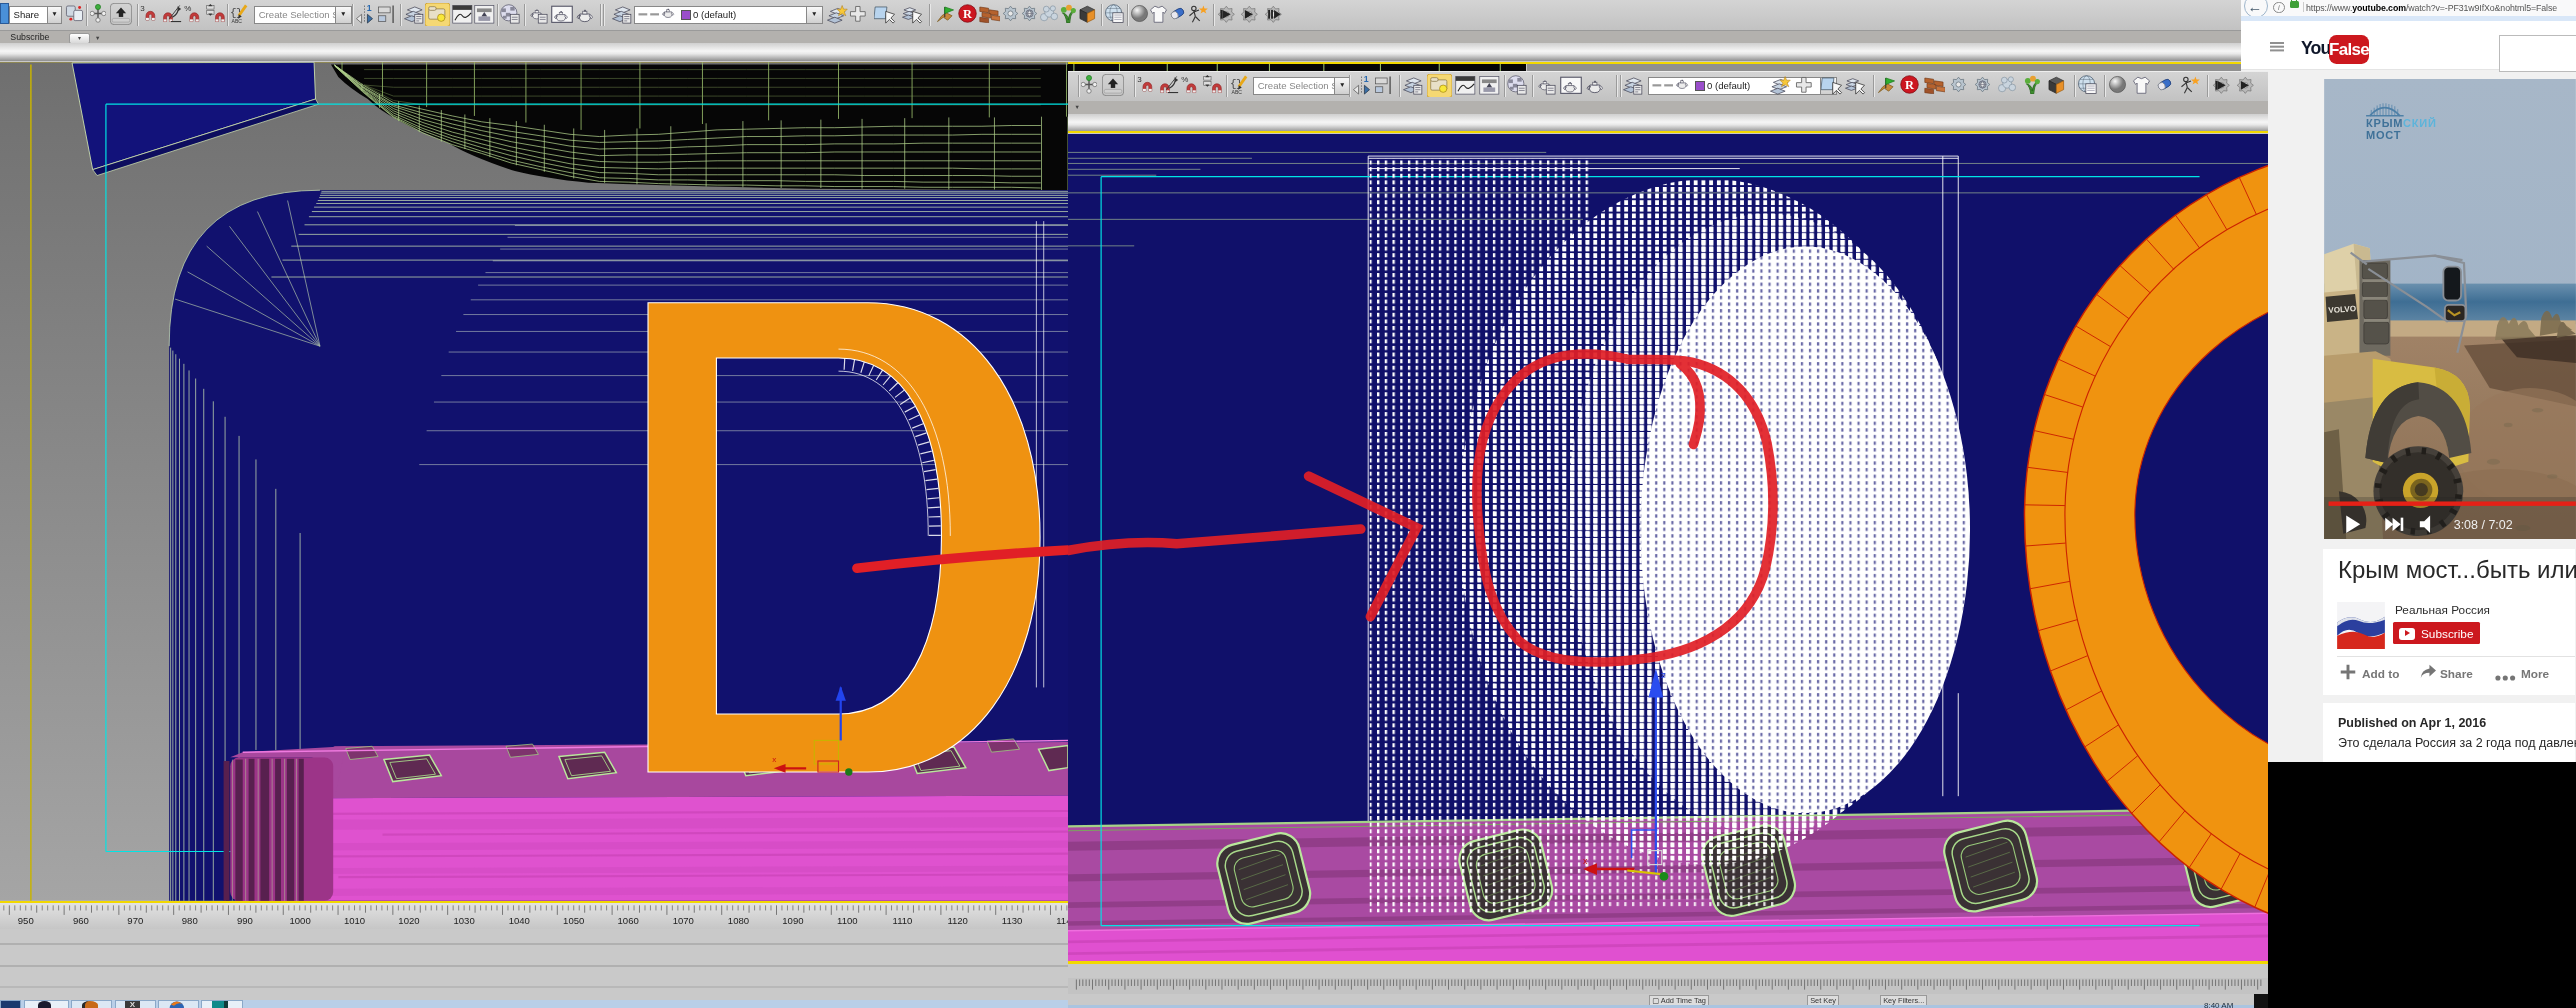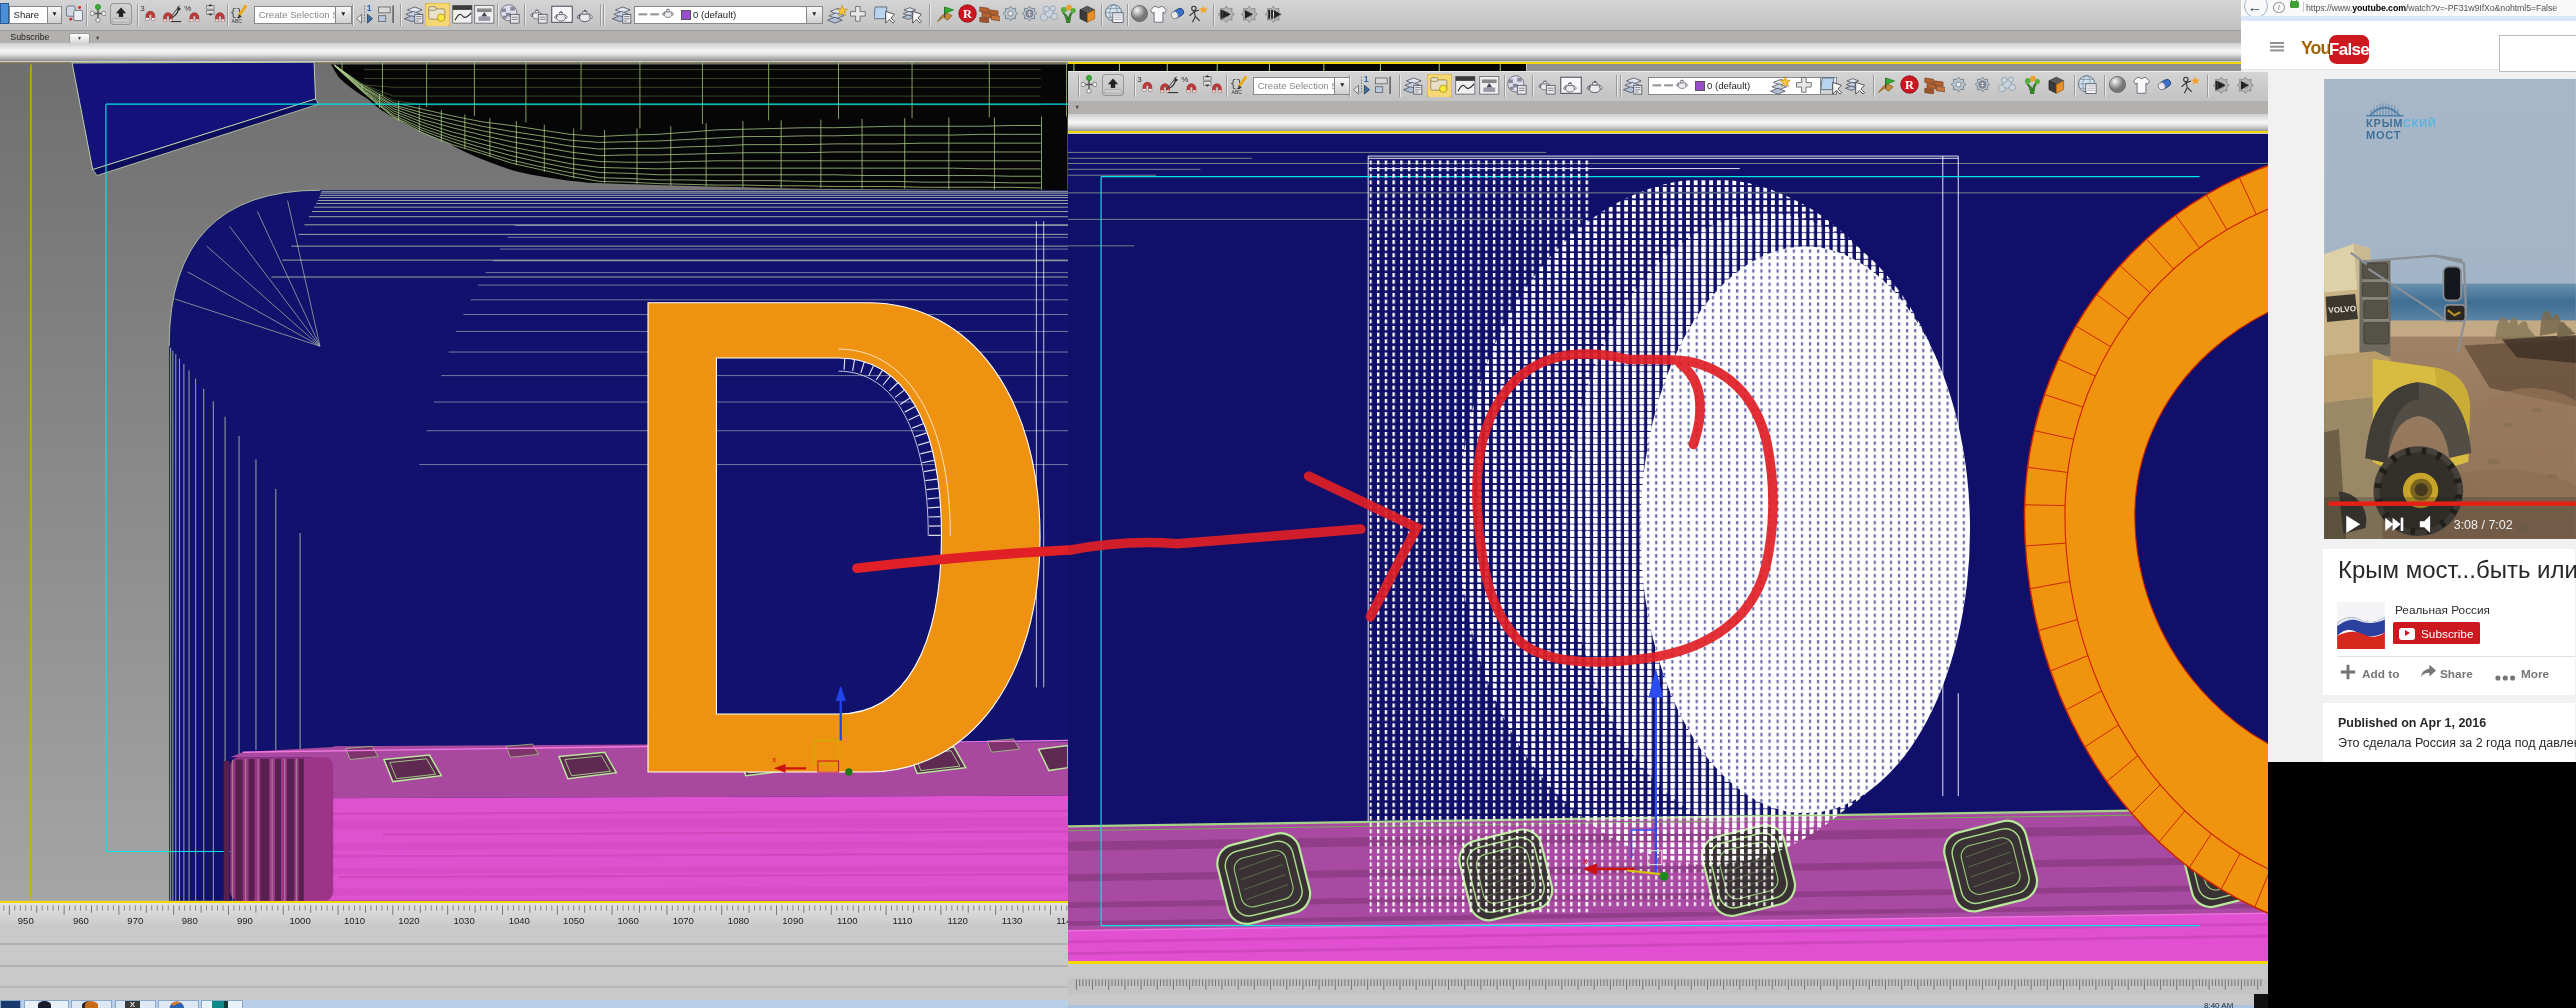--- a/index.html
+++ b/index.html
@@ -824,21 +824,21 @@
   <div class="abs" style="left:2.9px;top:-5.9px;width:22px;height:22px;border-radius:50%;border:1.5px solid #9fb6cc;background:#f9f9fa;"></div>
   <div class="abs" style="left:6.6px;top:-1.5px;color:#45586b;font-size:14.7px;font-weight:bold;">←</div>
   <div class="abs" style="left:32px;top:1.5px;width:9.6px;height:9.6px;border-radius:50%;border:1.1px solid #888;color:#777;font-size:7.4px;text-align:center;line-height:9.6px;font-style:italic;">i</div>
   <div class="abs" style="left:49px;top:0.7px;width:8.8px;height:7.4px;background:#3fa038;border-radius:1.5px;"></div>
   <div class="abs" style="left:50px;top:-2.2px;width:3.7px;height:4.4px;border:1.5px solid #3fa038;border-bottom:none;border-radius:2.9px 2.9px 0 0;"></div>
   <div class="abs" style="left:62px;top:2.2px;width:0.7px;height:10.3px;background:#ccc;"></div>
   <div class="abs" style="left:65px;top:2.9px;font-size:8.8px;letter-spacing:-0.1px;color:#555;white-space:nowrap;">https://www.<b style="color:#000">youtube.com</b>/watch?v=-PF31w9IfXo&amp;nohtml5=False</div>
   <div class="abs" style="left:0;top:15.5px;width:335px;height:5.2px;background:#d9e7f8;"></div>
   <div class="abs" style="left:0;top:20.6px;width:335px;height:48px;background:#fff;border-bottom:0.7px solid #e4e4e4;"></div>
   <div class="abs" style="left:29px;top:42px;width:14px;height:1.8px;background:#909090;box-shadow:0 3.7px 0 #909090, 0 7.4px 0 #909090;"></div>
-  <div class="abs" style="left:60px;top:38px;font-size:17.7px;font-weight:bold;color:#a16207;letter-spacing:-0.9px;">You</div>
+  <div class="abs" style="left:60px;top:38px;font-size:17.7px;font-weight:bold;color:#0f172a;letter-spacing:-0.9px;">You</div>
   <div class="abs" style="left:88px;top:35px;width:40px;height:29px;background:#cc181e;border-radius:7.4px;color:#fff;font-size:17px;font-weight:bold;text-align:center;line-height:29px;letter-spacing:-0.7px;">False</div>
   <div class="abs" style="left:258px;top:35px;width:77px;height:35px;background:#fff;border:0.7px solid #bbb;"></div>
   <div id="video" class="abs" style="left:83px;top:79px;width:252px;height:460px;overflow:hidden;">
 <svg width="252" height="460" viewBox="0 0 342 625">
 <defs>
 <linearGradient id="sky" x1="0" y1="0" x2="0" y2="1">
               <stop offset="0" stop-color="#a7b7c8"></stop>
               <stop offset="1" stop-color="#9db1c6"></stop>
             </linearGradient>
 <linearGradient id="sea" x1="0" y1="0" x2="0" y2="1">
@@ -1866,20 +1866,25 @@
 <line x1="1599.6" y1="2" x2="1599.6" y2="11" stroke="#555" stroke-width="1"></line>
 <line x1="1604.0" y1="2" x2="1604.0" y2="16" stroke="#555" stroke-width="1"></line>
 <line x1="1608.5" y1="2" x2="1608.5" y2="11" stroke="#555" stroke-width="1"></line>
 <line x1="1612.9" y1="2" x2="1612.9" y2="11" stroke="#555" stroke-width="1"></line>
 <line x1="1617.4" y1="2" x2="1617.4" y2="11" stroke="#555" stroke-width="1"></line>
 <line x1="1621.8" y1="2" x2="1621.8" y2="11" stroke="#555" stroke-width="1"></line>
 <line x1="1626.3" y1="2" x2="1626.3" y2="16" stroke="#555" stroke-width="1"></line>
 <line x1="1630.7" y1="2" x2="1630.7" y2="11" stroke="#555" stroke-width="1"></line>
 </svg>
   </div>
+  <div class="abs" style="left:0;top:923px;width:1200px;height:10.3px;background:#c9c9c9;">
+    <span style="position:absolute;left:581px;top:0.7px;border:0.7px solid #999;background:#ddd;padding:0 2.2px;font-size:7.4px;color:#333;">▢ Add Time Tag</span>
+    <span style="position:absolute;left:739px;top:0.7px;border:0.7px solid #999;background:#ddd;padding:0 2.2px;font-size:7.4px;color:#333;">Set Key</span>
+    <span style="position:absolute;left:812px;top:0.7px;border:0.7px solid #999;background:#ddd;padding:0 2.2px;font-size:7.4px;color:#333;">Key Filters...</span>
+  </div>
   <div class="abs" style="left:0;top:934px;width:1200px;height:3.7px;background:#aac4e0;"></div>
   <div class="abs" style="left:1136px;top:930px;font-size:8px;color:#1a2a3a;">8:40 AM</div>
   <div class="abs" style="left:1186px;top:923px;width:14px;height:14px;background:#111;"></div>
 </div>
 
 <div class="abs" style="left:2268px;top:762px;width:308px;height:246px;background:#000;"></div>
 
 </div>
 
 

